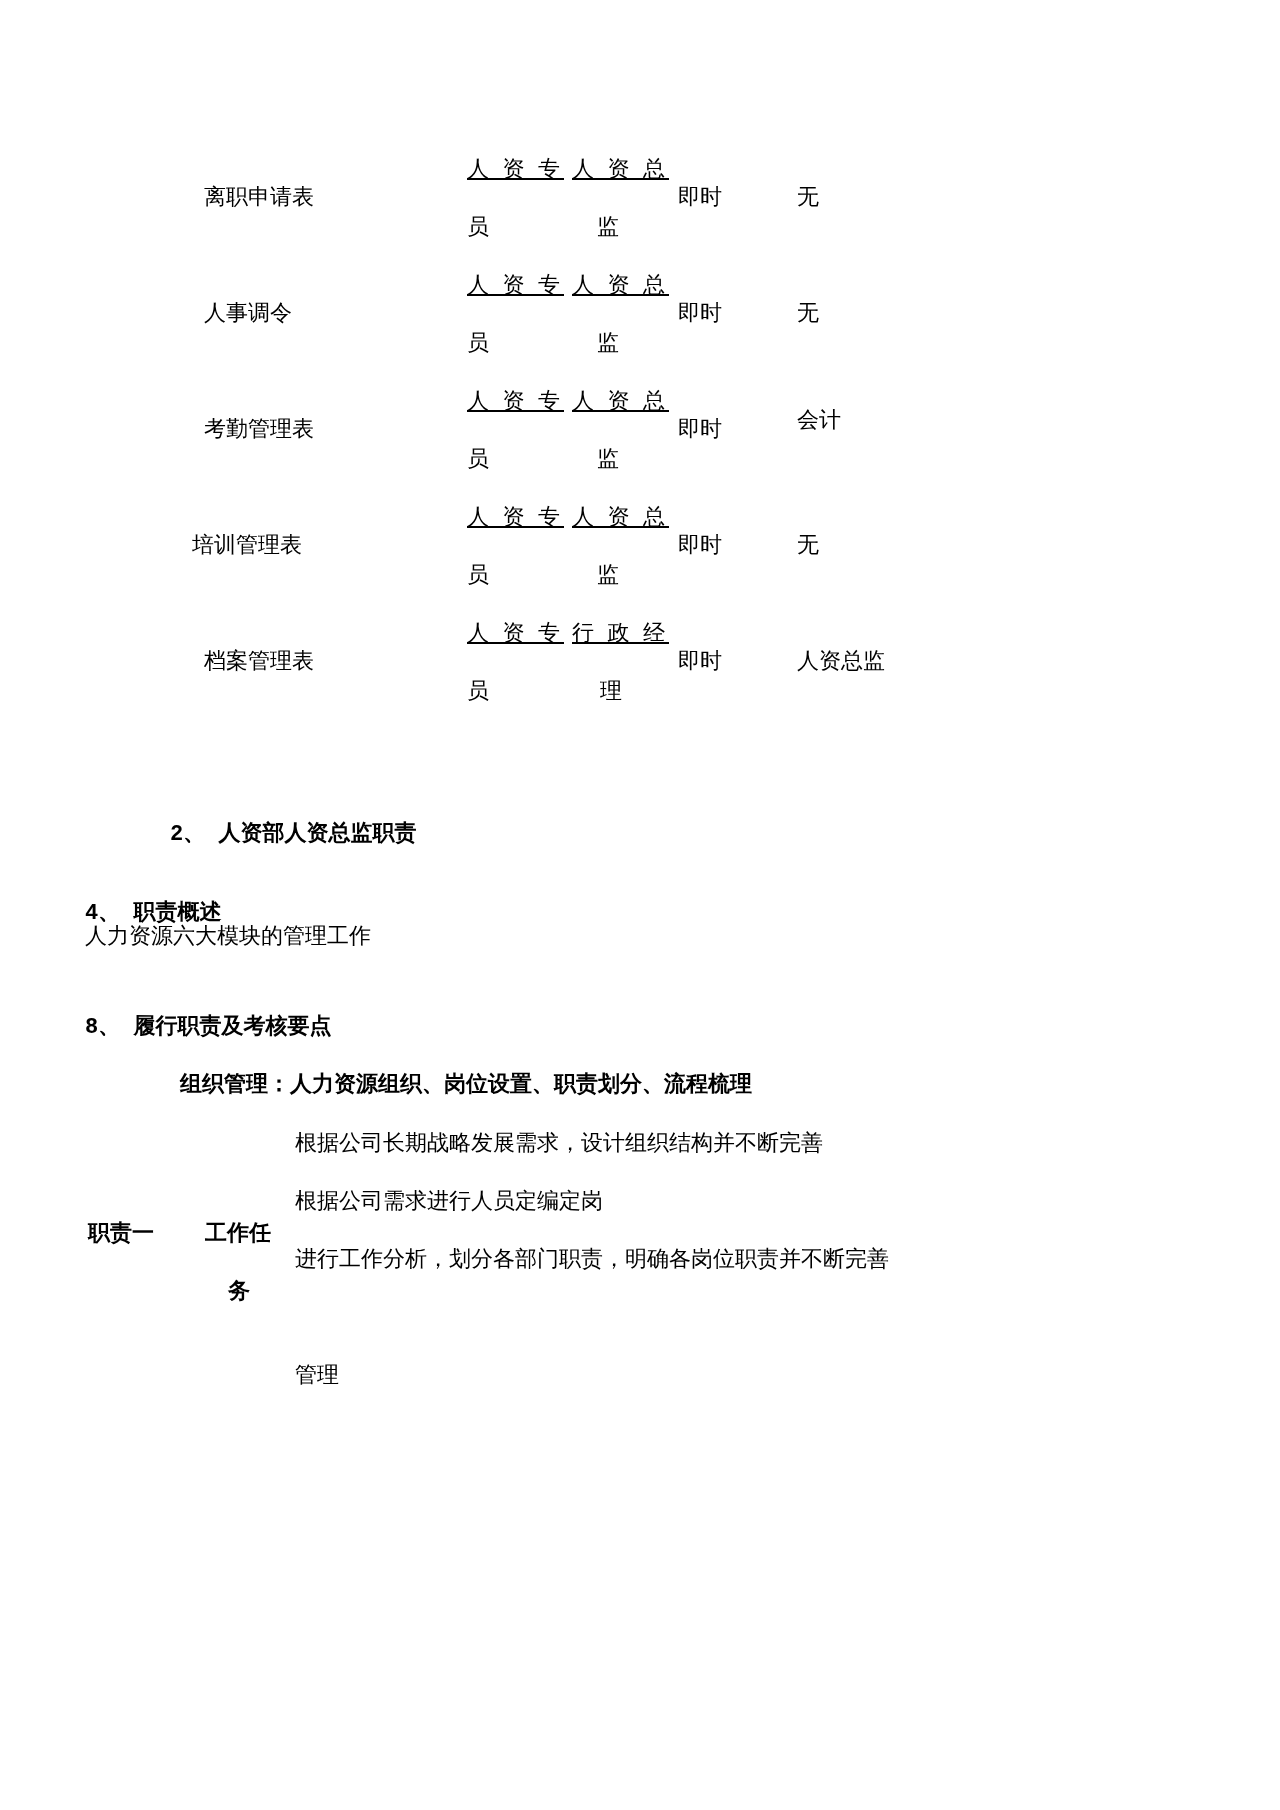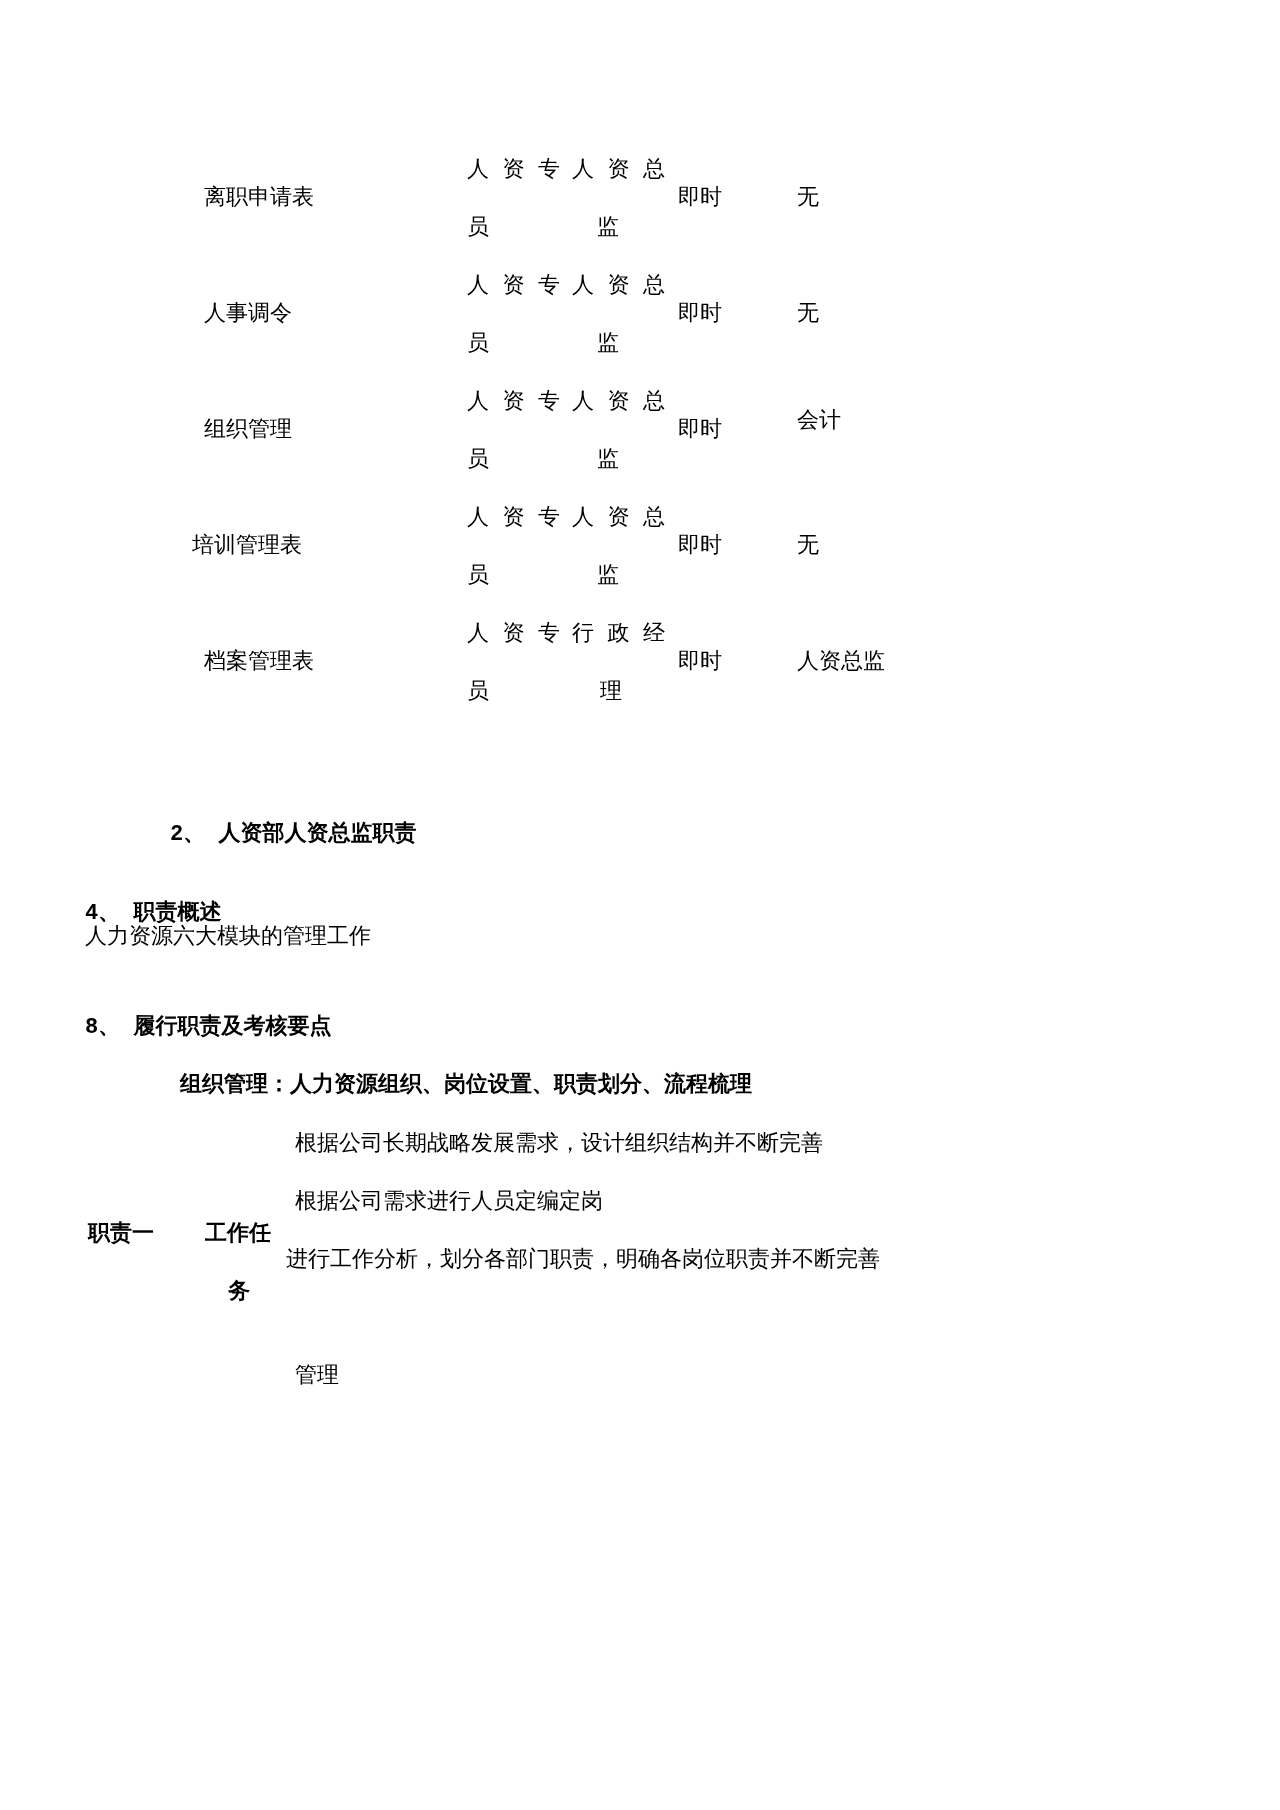--- a/index.html
+++ b/index.html
@@ -10,21 +10,21 @@
     background: #ffffff;
     color: #000000;
     font-family: "Liberation Serif", serif;
     overflow: hidden;
   }
   .abs { position: absolute; white-space: nowrap; }
   .t  { font-size: 22px; line-height: 1.2; font-family: Liberation Mono, monospace; }
   .b  { font-weight: bold; }
   .row { position: absolute; left: 0; width: 100%; height: 116px; }
   .cell { position: absolute; font-size: 22px; white-space: nowrap; }
-  .sp { letter-spacing: 4px; }
+  .sp { letter-spacing: 4px; text-decoration: underline; }
 </style>
 </head>
 <body>
 
 <div class="page">
 
   <div class="row" style="top:150px">
     <div class="cell" style="left:204px;top:32px">离职申请表</div>
     <div class="cell sp" style="left:467px;top:4px">人 资 专</div>
     <div class="cell" style="left:467px;top:62px">员</div>
@@ -38,21 +38,21 @@
     <div class="cell" style="left:204px;top:32px">人事调令</div>
     <div class="cell sp" style="left:467px;top:4px">人 资 专</div>
     <div class="cell" style="left:467px;top:62px">员</div>
     <div class="cell sp" style="left:572px;top:4px">人 资 总</div>
     <div class="cell" style="left:597px;top:62px">监</div>
     <div class="cell" style="left:678px;top:32px">即时</div>
     <div class="cell" style="left:797px;top:32px">无</div>
   </div>
 
   <div class="row" style="top:382px">
-    <div class="cell" style="left:204px;top:32px">组织管理</div>
+    <div class="cell" style="left:204px;top:32px">考勤管理表</div>
     <div class="cell sp" style="left:467px;top:4px">人 资 专</div>
     <div class="cell" style="left:467px;top:62px">员</div>
     <div class="cell sp" style="left:572px;top:4px">人 资 总</div>
     <div class="cell" style="left:597px;top:62px">监</div>
     <div class="cell" style="left:678px;top:32px">即时</div>
     <div class="cell" style="left:797px;top:23px">会计</div>
   </div>
 
   <div class="row" style="top:498px">
     <div class="cell" style="left:192px;top:32px">培训管理表</div>
@@ -78,20 +78,20 @@
 
   <div class="abs t b" style="left:85px;top:901px">4、 职责概述</div>
   <div class="abs t" style="left:85px;top:925px">人力资源六大模块的管理工作</div>
 
   <div class="abs t b" style="left:85px;top:1015px">8、 履行职责及考核要点</div>
 
   <div class="abs t" style="left:295px;top:1132px">根据公司长期战略发展需求，设计组织结构并不断完善</div>
 
   <div class="abs t b" style="left:180px;top:1073px">组织管理：人力资源组织、岗位设置、职责划分、流程梳理</div>
   <div class="abs t" style="left:295px;top:1190px">根据公司需求进行人员定编定岗</div>
-  <div class="abs t" style="left:286px;top:1248px">进行工作分析，划分各部门职责，明确各岗位职责并不断完善</div>
+  <div class="abs t" style="left:295px;top:1248px">进行工作分析，划分各部门职责，明确各岗位职责并不断完善</div>
   <div class="abs t" style="left:295px;top:1364px">管理</div>
 
   <div class="abs t b" style="left:88px;top:1222px">职责一</div>
   <div class="abs t b" style="left:205px;top:1222px">工作任</div>
   <div class="abs t b" style="left:228px;top:1280px">务</div>
 
 </div>
 
 </body></html>

